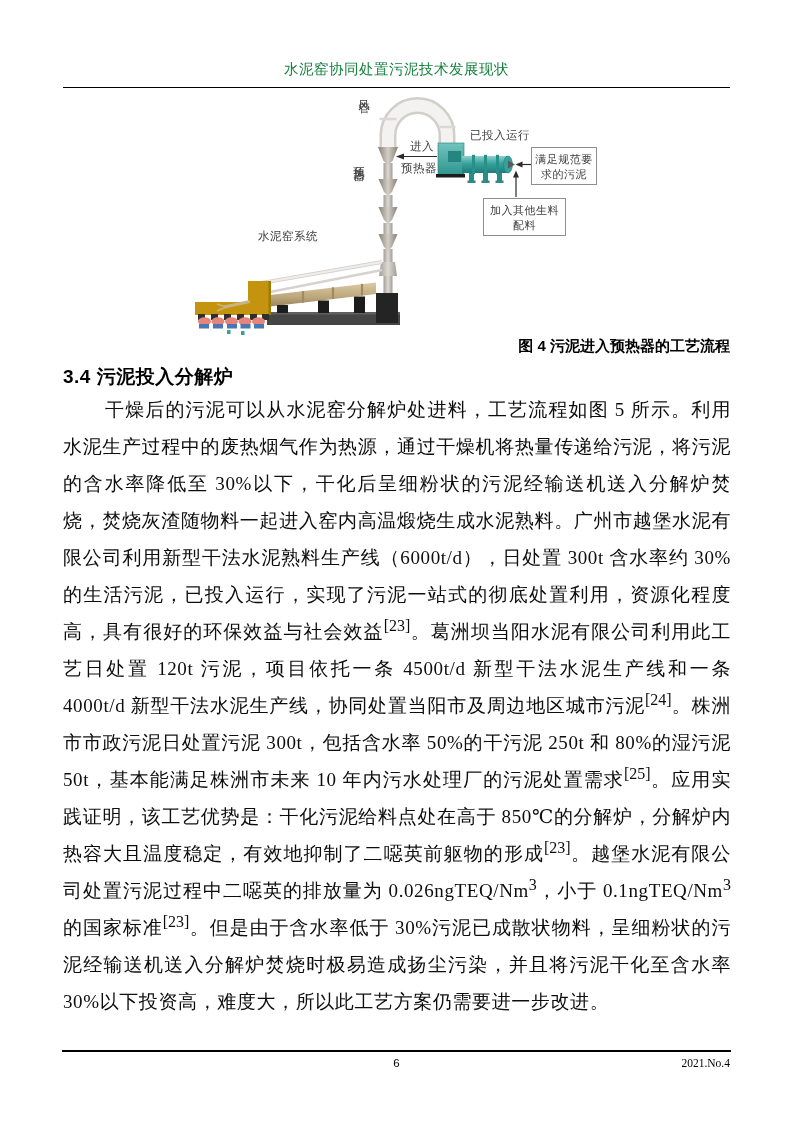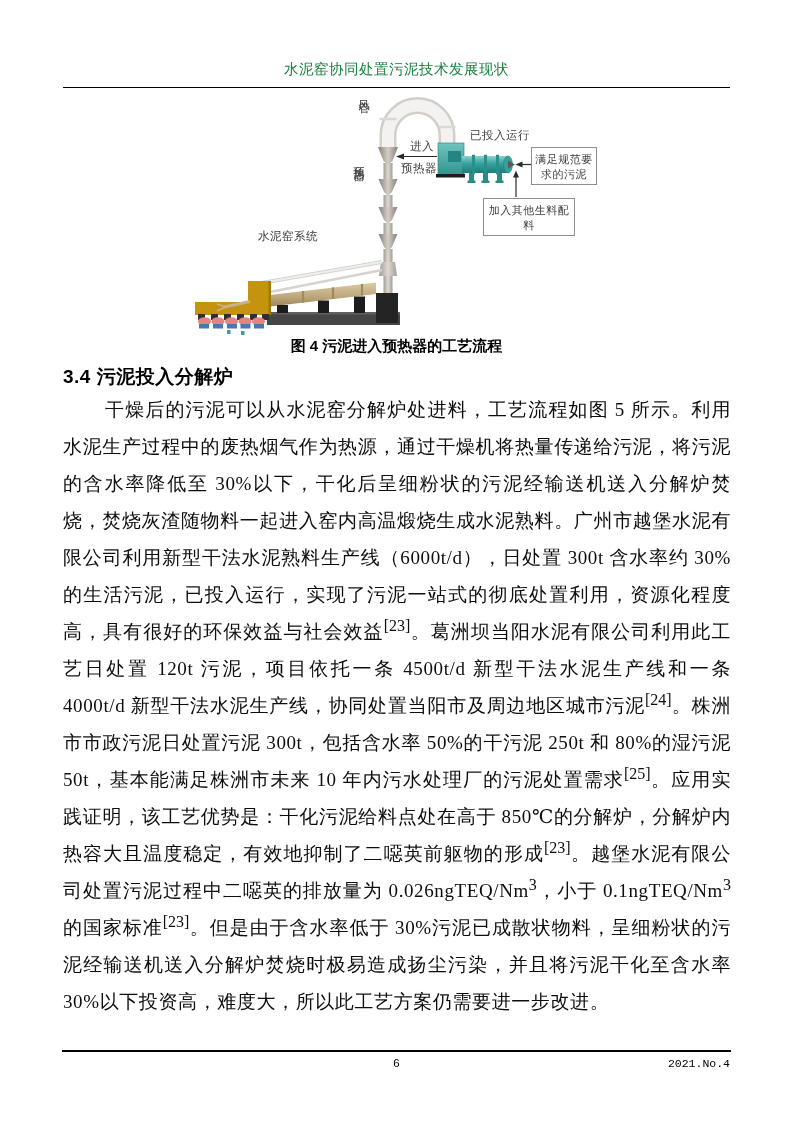--- a/index.html
+++ b/index.html
@@ -22,23 +22,23 @@
     font-family:"Liberation Serif","DejaVu Serif",serif;letter-spacing:0.5px;
   }
   .v-label{writing-mode:vertical-lr;text-orientation:upright;letter-spacing:2px;white-space:normal;}
   .fig-box{
     position:absolute;box-sizing:border-box;border:1px solid #8e8e8e;background:#fff;
     font-size:11px;line-height:14.5px;color:#3c3c3c;text-align:center;
     padding:4px 2px 0 2px;letter-spacing:0.5px;
     font-family:"Liberation Serif","DejaVu Serif",serif;
   }
   .box-qualified{left:361px;top:62px;width:66px;height:38px;}
-  .box-raw{left:313px;top:113px;width:92px;height:38px;}
+  .box-raw{left:313px;top:113px;width:83px;height:38px;}
   .figure-caption{
-    position:absolute;top:337px;left:63px;width:667px;text-align:center;
+    position:absolute;top:337px;left:63px;width:667px;text-align:right;
     font-family:"Liberation Sans","DejaVu Sans",sans-serif;font-weight:bold;
     font-size:15px;color:#000;
   }
   
   .section-heading{
     position:absolute;top:364px;left:63px;
     font-family:"Liberation Sans","DejaVu Sans",sans-serif;font-weight:bold;
     font-size:19px;color:#000;letter-spacing:0.5px;
   }
   .body-text{
@@ -48,21 +48,21 @@
   }
   .body-text sup{font-size:16px;line-height:0;letter-spacing:0;vertical-align:super;}
   
   .footer-rule{position:absolute;top:1050px;left:62px;width:669px;height:2px;background:#000;}
   .footer-page{
     position:absolute;top:1057px;left:0;right:0;text-align:center;
     font-family:"Liberation Sans","DejaVu Sans",sans-serif;font-size:11.5px;color:#000;
   }
   .footer-issue{
     position:absolute;top:1057px;right:63px;
-    font-family:Liberation Mono, monospace;font-size:11.5px;color:#000;
+    font-family:Liberation Serif, serif;font-size:11.5px;color:#000;
   }
 </style>
 </head>
 <body>
 
 <div class="page">
 
   <div class="header-title">水泥窑协同处置污泥技术发展现状</div>
   <div class="header-rule"></div>
 

